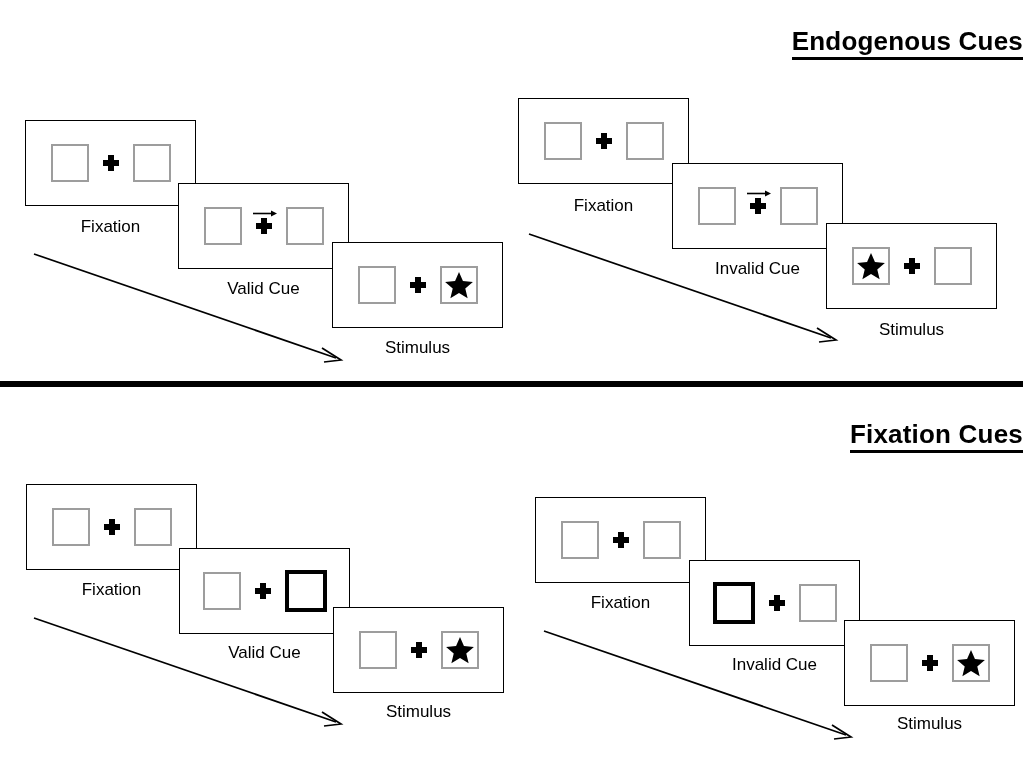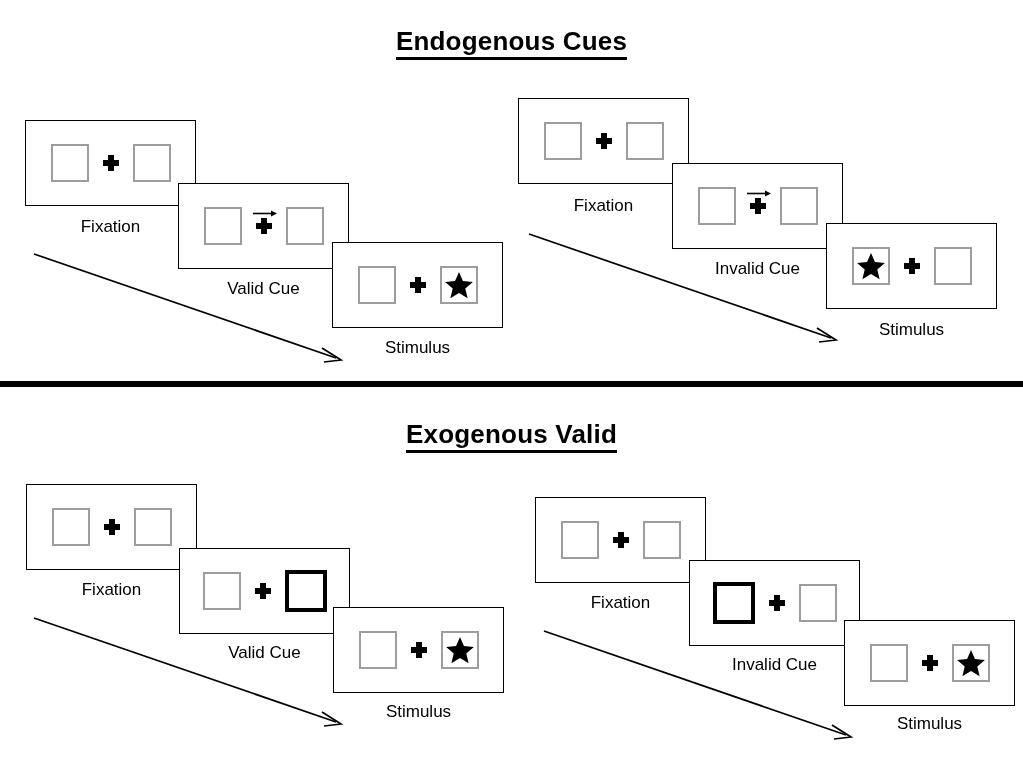--- a/index.html
+++ b/index.html
@@ -14,21 +14,21 @@
     overflow: hidden;
     font-family: "Liberation Sans", sans-serif;
     color: #000000;
   }
 
   
   .section-title {
     position: absolute;
     width: 100%;
     left: 0;
-    text-align: center;
+    text-align: right;
     font-size: 26px;
     font-weight: bold;
     letter-spacing: 0.2px;
   }
   .section-title span {
     border-bottom: 3px solid #000;
     padding-bottom: 1px;
   }
 
   
@@ -237,21 +237,21 @@
 <div class="caption" style="left:826px; top:320px; width:171px;">Stimulus</div>
 
 <svg class="time-arrow" style="left:525px; top:228px; width:320px; height:122px;" viewBox="0 0 320 122">
   <line x1="4" y1="6" x2="306" y2="110" stroke="#000" stroke-width="1.7"></line>
   <polyline points="292,100 311,112 294,114" fill="none" stroke="#000" stroke-width="1.7"></polyline>
 </svg>
 
 <div class="divider" style="top:381px;"></div>
 
 <div class="section-title" style="top:419px;">
-  <span>Exogenous Valid</span>
+  <span>Fixation Cues</span>
 </div>
 
 <div class="panel" style="left:26px; top:484px; width:171px; height:86px;">
   <div class="panel-inner">
     <div class="box"></div>
     <div class="center-col">
       <div class="fixcross"></div>
     </div>
     <div class="box"></div>
   </div>

